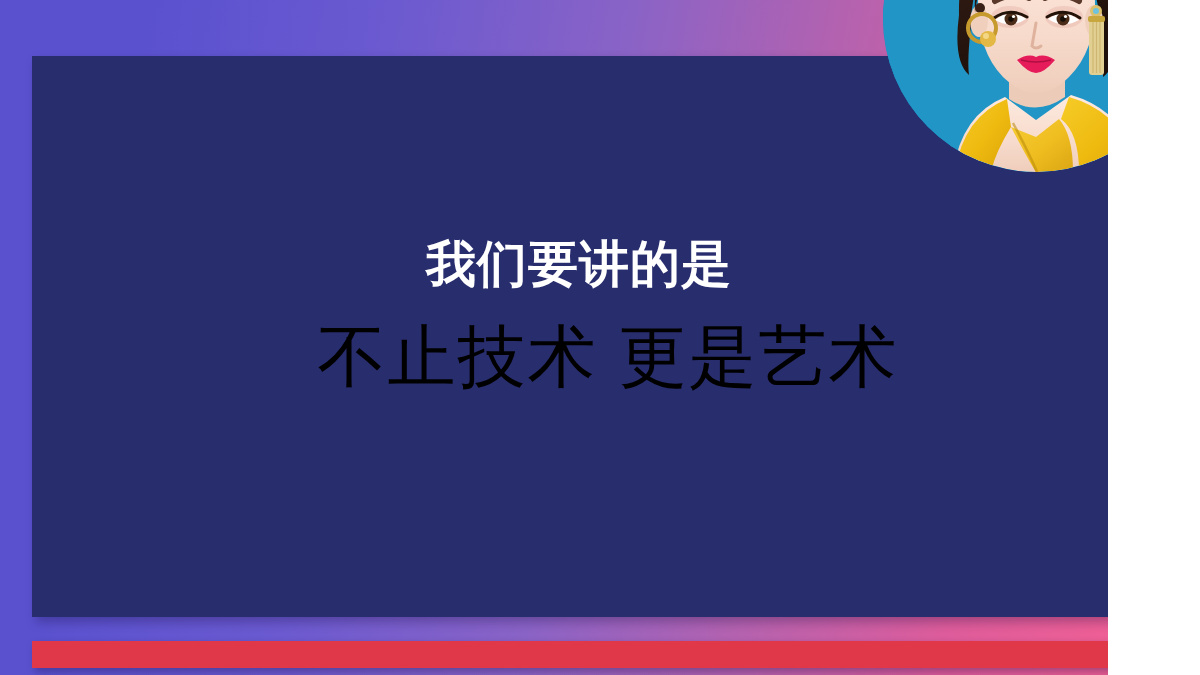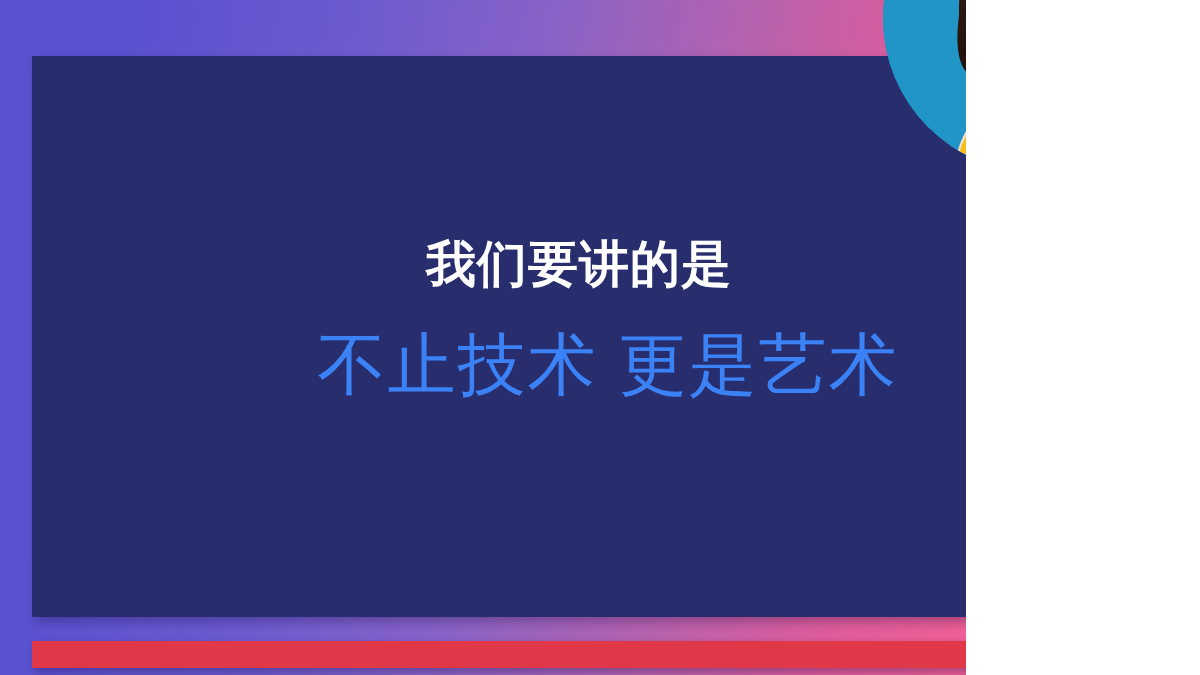--- a/index.html
+++ b/index.html
@@ -3,21 +3,21 @@
 <meta charset="utf-8">
 <style>
   html, body {
     margin: 0;
     padding: 0;
     background: #ffffff;
   }
 
   #slide {
     position: relative;
-    width: 966px;
+    width: 1108px;
     height: 675px;
     overflow: hidden;
     font-family: "Liberation Sans", "DejaVu Sans", sans-serif;
   }
 
   
   .slide-bg {
     position: absolute;
     inset: 0;
     background: linear-gradient(100deg, #5a51cf 0%, #5a51cf 12%, #6b5ad0 32%,
@@ -61,26 +61,26 @@
     color: #ffffff;
     font-size: 50px;
     font-weight: bold;
     line-height: 1.12;
     letter-spacing: 1px;
     margin: 0;
     padding-right: 42px;
   }
 
   .title-secondary {
-    color: #3b82f6;
+    color: #000000;
     font-size: 68px;
     font-weight: 300;
     line-height: 1.12;
     letter-spacing: 2px;
-    margin: 8px;
+    margin: 0;
     padding-top: 26px;
     padding-right: 12px;
     padding-left: 28px;
   }
 
   
   .portrait-circle {
     position: absolute;
     left: 883px;
     top: -135px;

